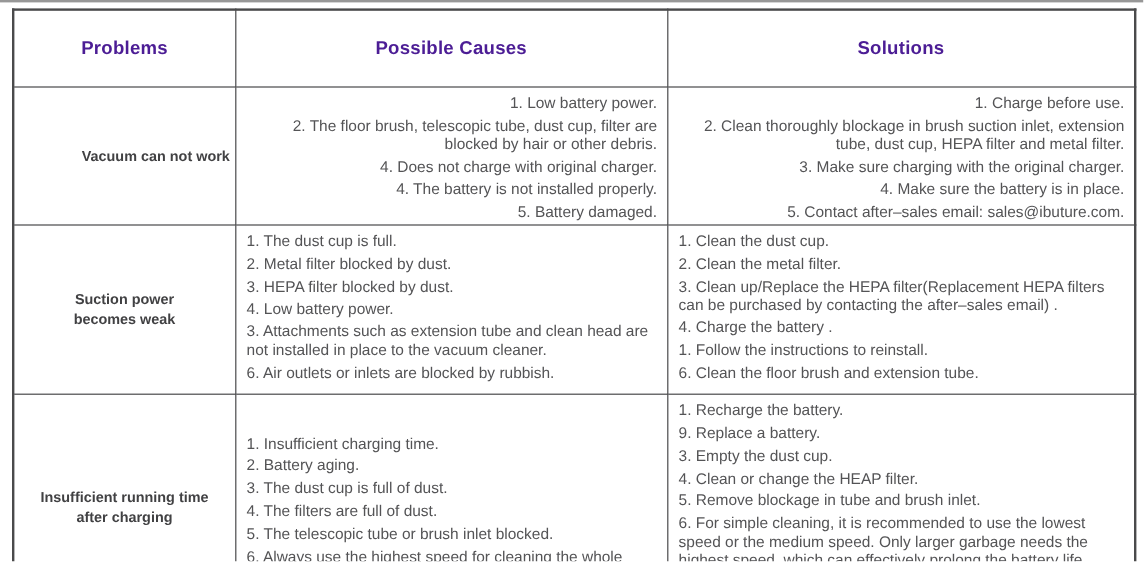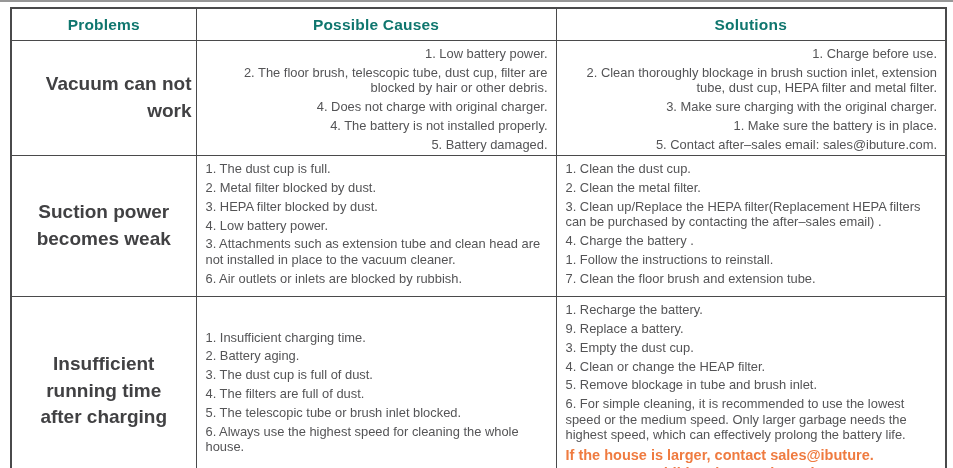--- a/index.html
+++ b/index.html
@@ -29,31 +29,31 @@
     border: 2px solid #4a4a4b;
   }
   col.c1 { width: 185px; }
   col.c2 { width: 360px; }
   col.c3 { width: 390px; }
   th, td { border: 1px solid #4a4a4b; }
   th {
     height: 31px;
     font-size: 15.5px;
     font-weight: bold;
-    color: #0f766e;
+    color: #4c1d95;
     text-align: center;
     vertical-align: middle;
     letter-spacing: 0.2px;
-    padding: 0;
+    padding: 16px;
   }
   td.prob {
     text-align: center;
     vertical-align: middle;
     font-weight: bold;
-    font-size: 19px;
+    font-size: 12px;
     color: #414143;
     line-height: 1.4;
     white-space: pre-line;
     padding: 2px 4px;
   }
   td.cell {
     vertical-align: top;
     padding: 5px 8px 3px 9px;
     font-size: 12.9px;
     color: #545456;
@@ -100,21 +100,21 @@
           <p>1. Low battery power.</p>
           <p>2. The floor brush, telescopic tube, dust cup, filter are blocked by hair or other debris.</p>
           <p>4. Does not charge with original charger.</p>
           <p>4. The battery is not installed properly.</p>
           <p>5. Battery damaged.</p>
         </td>
         <td class="cell">
           <p>1. Charge before use.</p>
           <p>2. Clean thoroughly blockage in brush suction inlet, extension tube, dust cup, HEPA filter and metal filter.</p>
           <p>3. Make sure charging with the original charger.</p>
-          <p>1. Make sure the battery is in place.</p>
+          <p>4. Make sure the battery is in place.</p>
           <p>5. Contact after–sales email: sales@ibuture.com.</p>
         </td>
       </tr>
 
       <tr class="r2">
         <td class="prob">Suction power
 becomes weak</td>
         <td class="cell">
           <p>1. The dust cup is full.</p>
           <p>2. Metal filter blocked by dust.</p>
@@ -122,21 +122,21 @@
           <p>4. Low battery power.</p>
           <p>3. Attachments such as extension tube and clean head are not installed in place to the vacuum cleaner.</p>
           <p>6. Air outlets or inlets are blocked by rubbish.</p>
         </td>
         <td class="cell">
           <p>1. Clean the dust cup.</p>
           <p>2. Clean the metal filter.</p>
           <p>3. Clean up/Replace the HEPA filter(Replacement HEPA filters can be purchased by contacting the after–sales email) .</p>
           <p>4. Charge the battery .</p>
           <p>1. Follow the instructions to reinstall.</p>
-          <p>7. Clean the floor brush and extension tube.</p>
+          <p>6. Clean the floor brush and extension tube.</p>
         </td>
       </tr>
 
       <tr class="r3">
         <td class="prob">Insufficient running time
 after charging</td>
         <td class="cell vmid">
           <p>1. Insufficient charging time.</p>
           <p>2. Battery aging.</p>
           <p>3. The dust cup is full of dust.</p>

